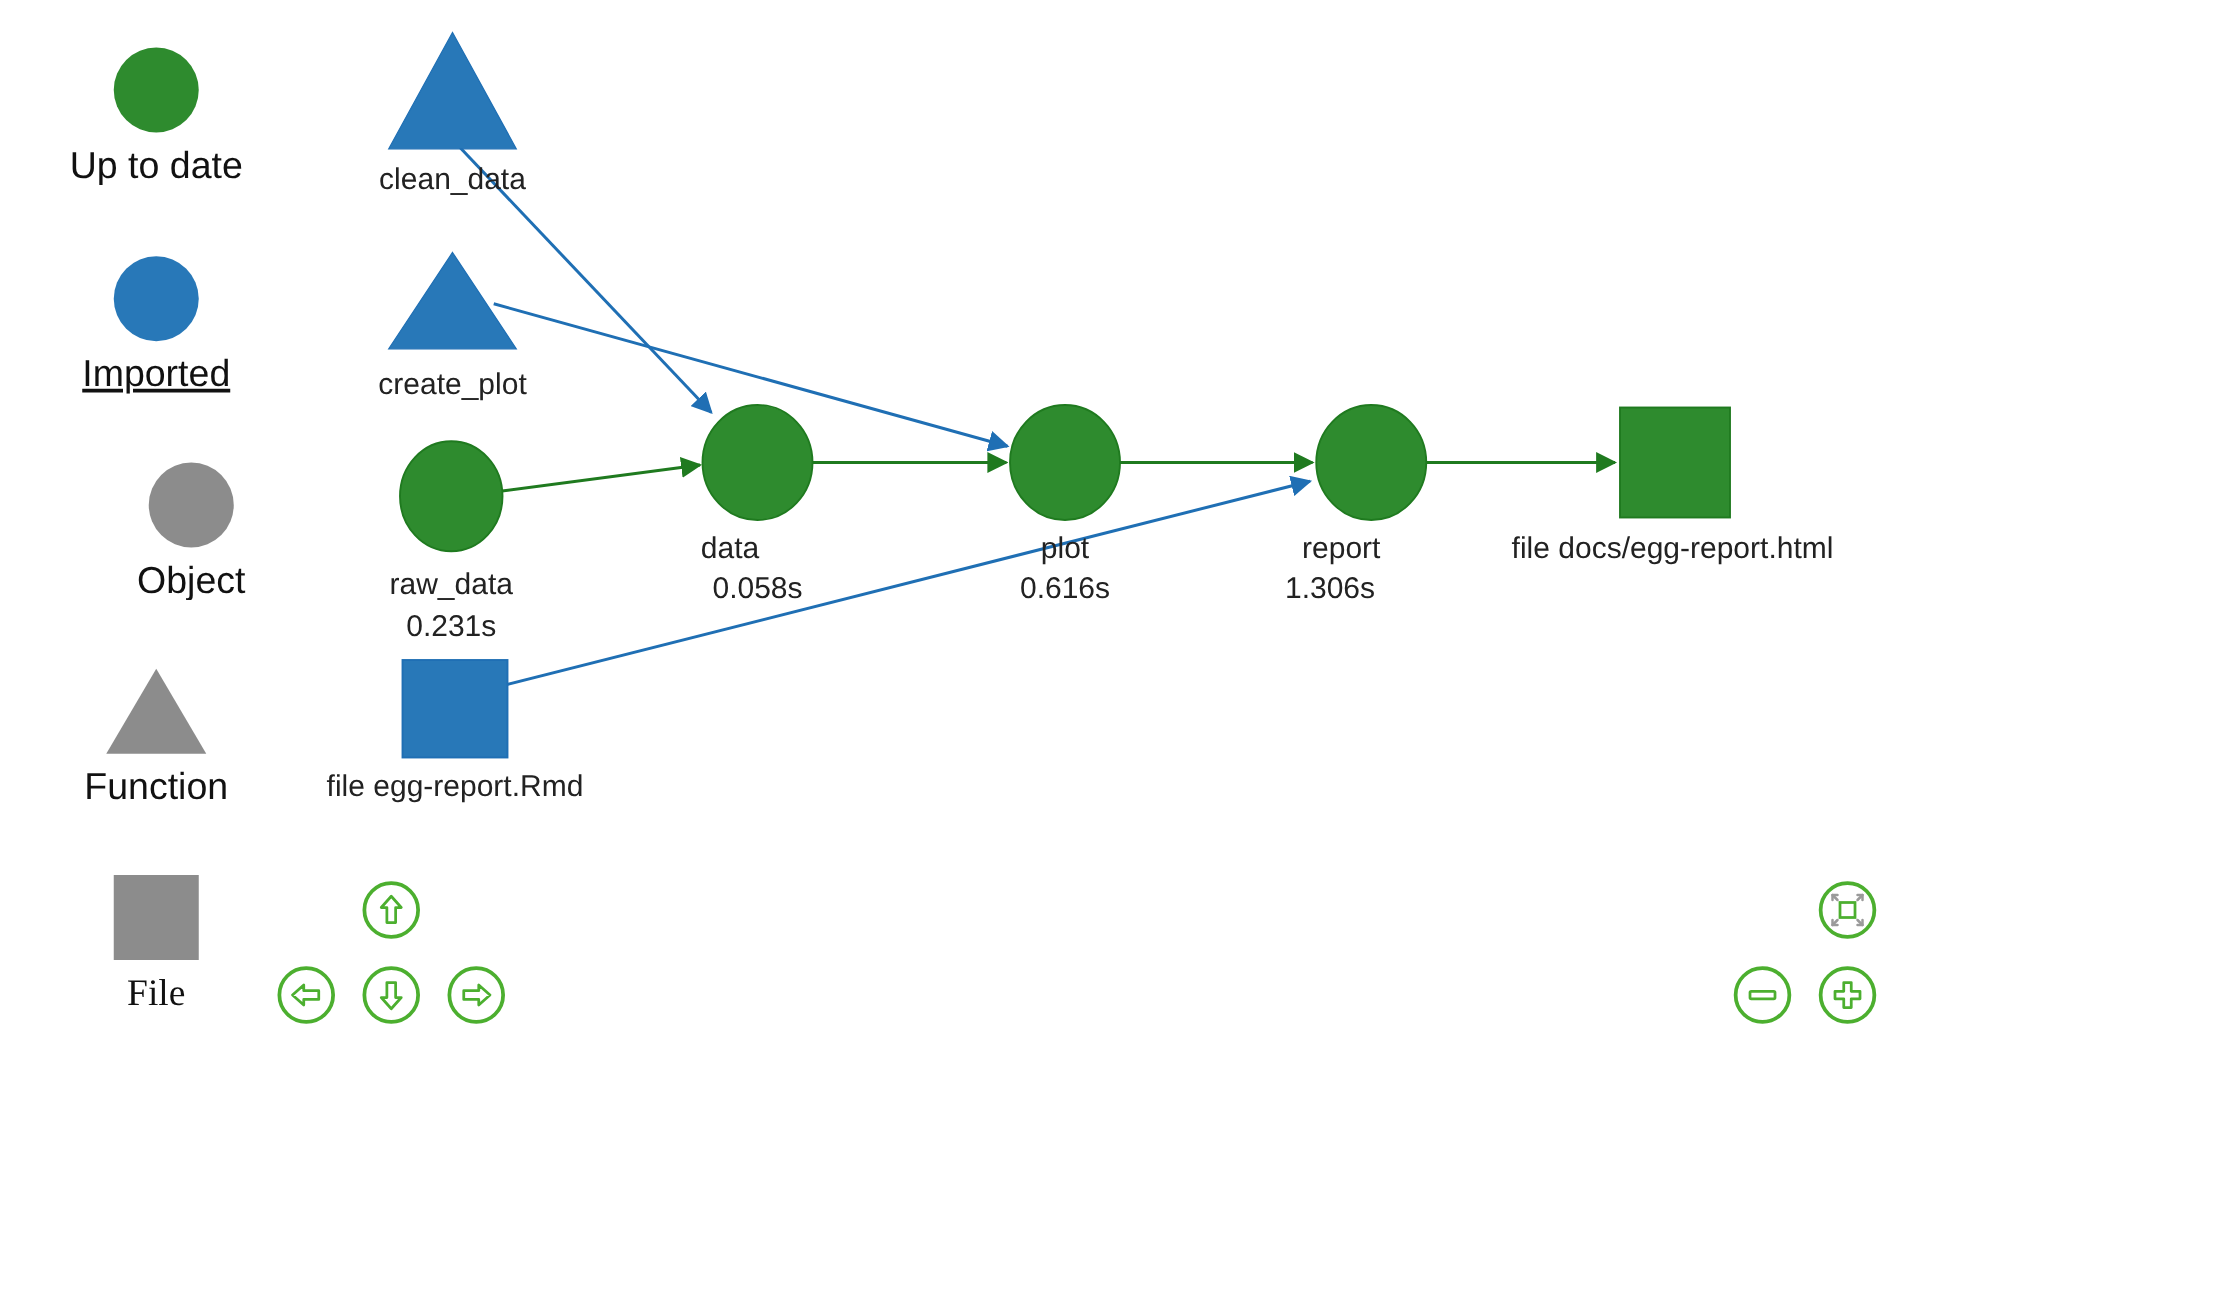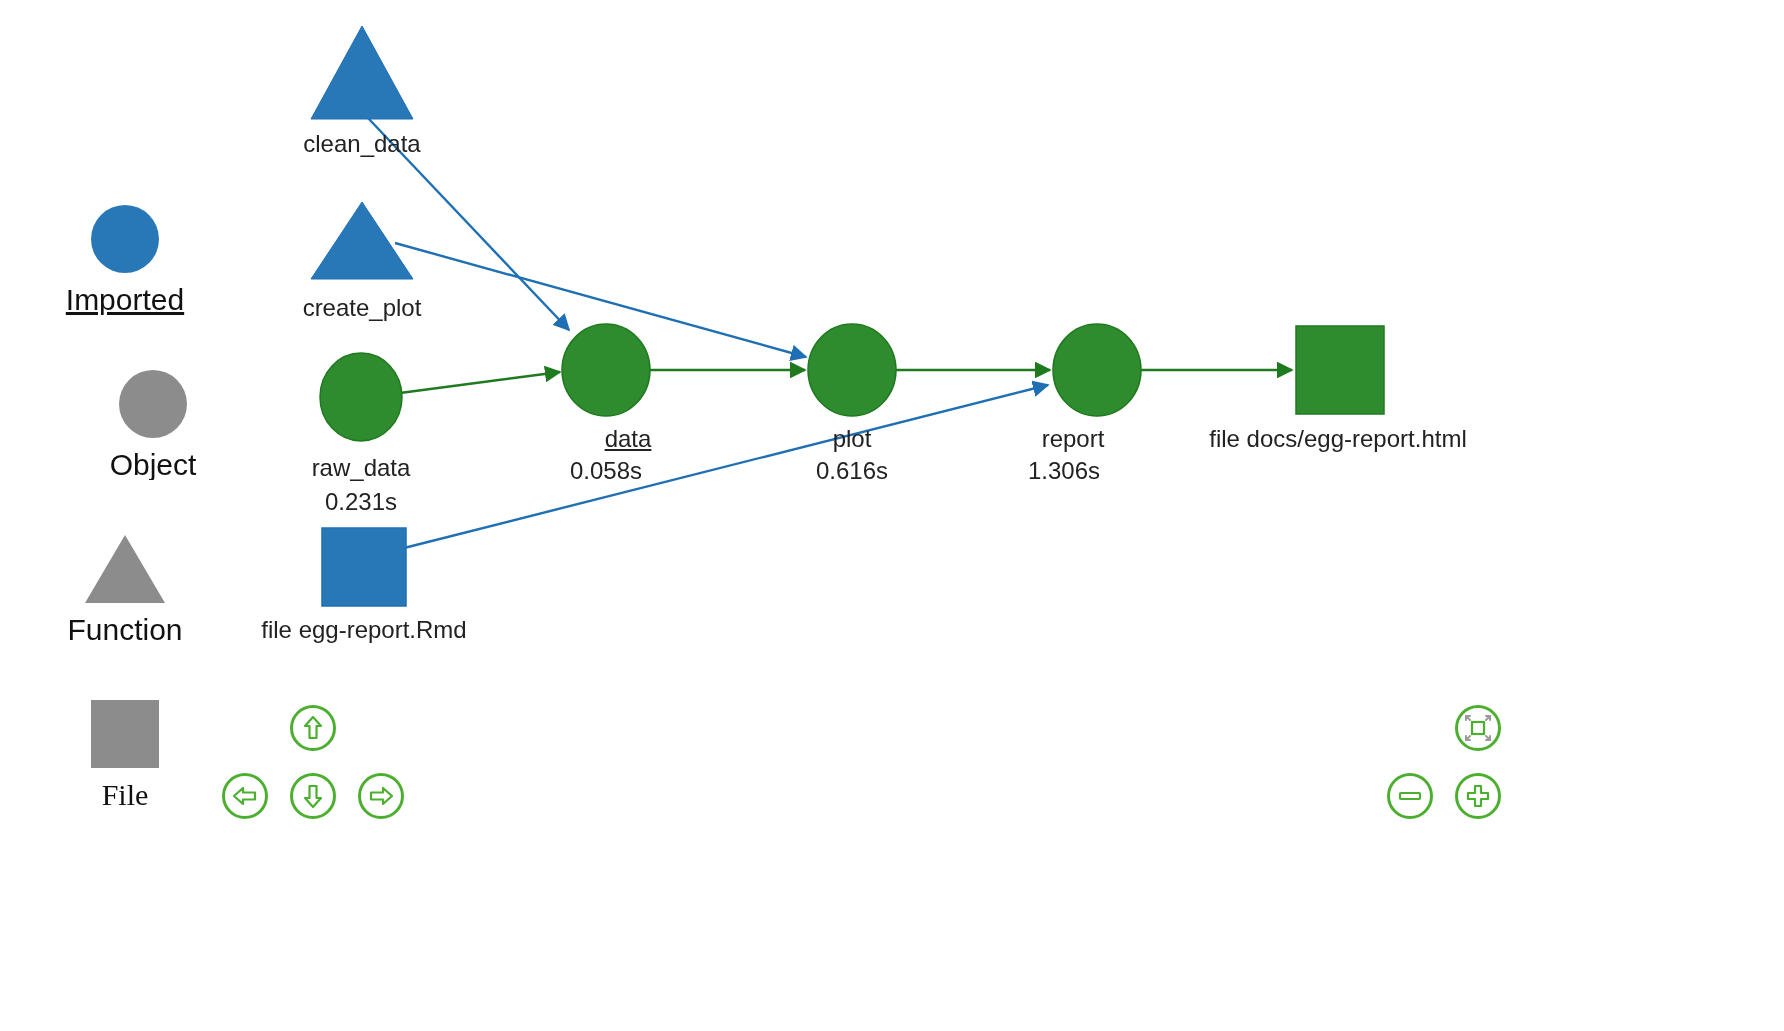--- a/index.html
+++ b/index.html
@@ -30,20 +30,24 @@
           border:3px solid #4caf2f;box-sizing:border-box;background:#fff;}
   .navbtn svg{display:block;width:100%;height:100%;}
 </style>
 </head>
 <body>
 
 <div id="stage">
 
   <div class="legend">
 
+    <div class="legend-item" style="top:38px;">
+      <div class="legend-glyph sh-circle" style="width:68px;height:68px;background:#2e8b2e;"></div>
+      <div class="legend-label" style="margin-top:12px;width:250px;">Up to date</div>
+    </div>
 
     <div class="legend-item" style="top:205px;">
       <div class="legend-glyph sh-circle" style="width:68px;height:68px;background:#2878b8;"></div>
       <div class="legend-label" style="margin-top:12px;text-decoration:underline;">Imported</div>
     </div>
 
     <div class="legend-item" style="top:370px;margin-left:28px;">
       <div class="legend-glyph sh-circle" style="width:68px;height:68px;background:#8c8c8c;"></div>
       <div class="legend-label" style="margin-top:12px;">Object</div>
     </div>
@@ -93,21 +97,21 @@
     </g>
   </svg>
 
   <div class="node-label" style="left:242px;top:131px;width:240px;">clean_data</div>
 
   <div class="node-label" style="left:242px;top:295px;width:240px;">create_plot</div>
 
   <div class="node-label" style="left:241px;top:455px;width:240px;">raw_data</div>
   <div class="node-label" style="left:241px;top:489px;width:240px;">0.231s</div>
 
-  <div class="node-label" style="left:508px;top:426px;width:240px;text-decoration:underline;">data</div>
+  <div class="node-label" style="left:464px;top:426px;width:240px;">data</div>
   <div class="node-label" style="left:486px;top:458px;width:240px;">0.058s</div>
 
   <div class="node-label" style="left:732px;top:426px;width:240px;">plot</div>
   <div class="node-label" style="left:732px;top:458px;width:240px;">0.616s</div>
 
   <div class="node-label" style="left:953px;top:426px;width:240px;">report</div>
   <div class="node-label" style="left:944px;top:458px;width:240px;">1.306s</div>
 
   <div class="node-label" style="left:184px;top:617px;width:360px;">file egg-report.Rmd</div>
 

